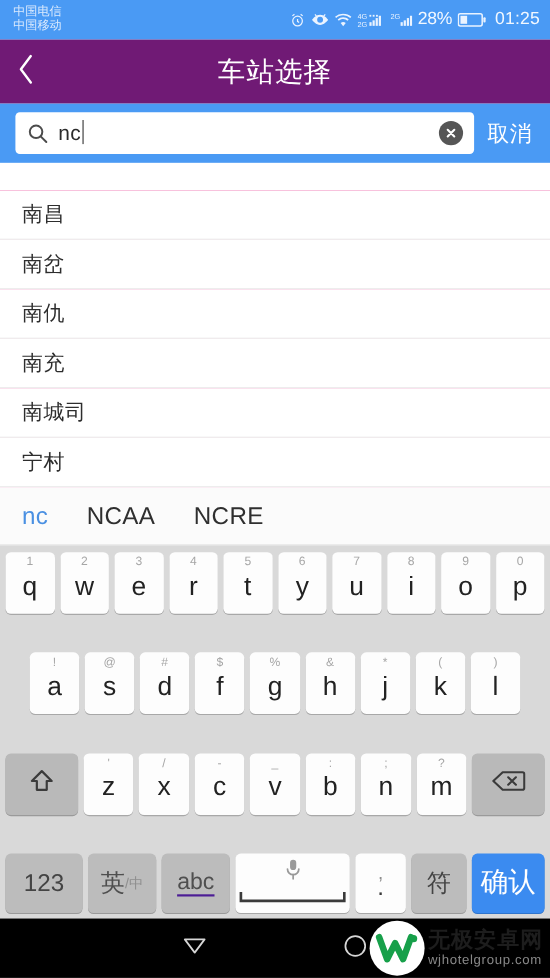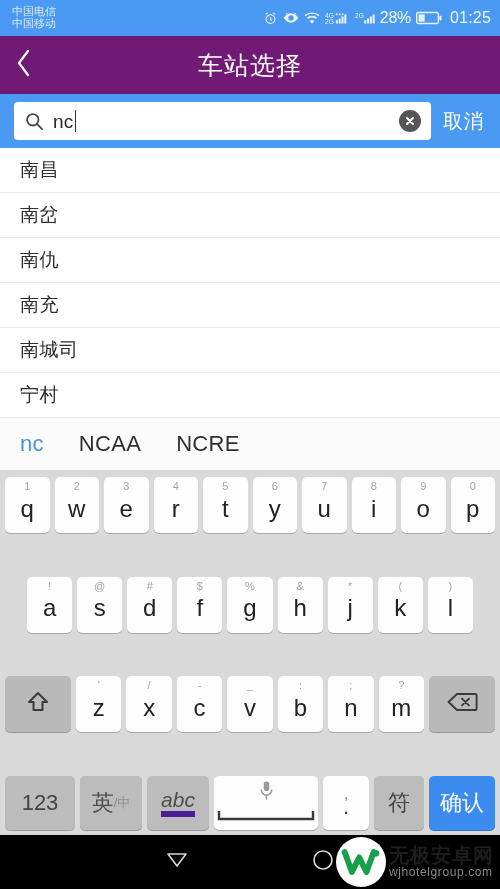--- a/index.html
+++ b/index.html
@@ -137,20 +137,21 @@
     font-size: 20px;
     padding: 0 6px 0 12px;
     letter-spacing: 0.5px;
   }
 
   
   .results {
     flex: none;
     background: #ec4899;
     overflow: hidden;
+    margin-top: 25px;
   }
   .result-row {
     height: 45px;
     display: flex;
     align-items: center;
     padding-left: 20px;
     box-sizing: border-box;
     border-bottom: 1px solid #e9e9e9;
     font-size: 19px;
     color: #2d2d2d;
@@ -235,28 +236,28 @@
   .key.bksp { flex: 0 0 66px; }
 
   .krow.r4 { gap: 5px; }
   .key.k123 { flex: 0 0 70px; background:#bcbcbc; box-shadow: 0 1px 0 #9a9a9a; }
   .key.klang { flex: 0 0 62px; background:#bcbcbc; box-shadow: 0 1px 0 #9a9a9a; }
   .key.kabc { flex: 0 0 62px; background:#bcbcbc; box-shadow: 0 1px 0 #9a9a9a; }
   .key.kspace { flex: 1 1 auto; background:#fdfdfd; }
   .key.kcomma { flex: 0 0 46px; background:#fdfdfd; }
   .key.ksym { flex: 0 0 50px; background:#bcbcbc; box-shadow: 0 1px 0 #9a9a9a; }
   .key.kenter { flex: 0 0 66px; background:#3b8bf0; box-shadow: 0 1px 0 #2f74cc; }
-  .key.kenter .main { color: #ffffff; font-size: 22px; margin-top: 0; }
+  .key.kenter .main { color: #ffffff; font-size: 25px; margin-top: 0; }
   .key.k123 .main { font-size: 22px; color: #444; margin-top:0; }
   .key.ksym .main { font-size: 22px; color: #444; margin-top:0; }
   .key.klang .main { font-size: 22px; color: #4f4f4f; margin-top:0; }
   .key.klang .sub { font-size: 13px; color: #8e8e8e; }
   .key.kabc .main {
     font-size: 21px; color: #4f4f4f; margin-top:0;
-    border-bottom: 6px solid #4c1d95; line-height: 1.05; font-style: italic;
+    border-bottom: 2px solid #4c1d95; line-height: 1.05;
   }
   .key.kcomma .updot {
     position:absolute; top:9px; left:0; right:0; text-align:center;
     font-size:17px; color:#8d8d8d; line-height:1;
   }
   .key.kcomma .dndot {
     position:absolute; bottom:12px; left:0; right:0; text-align:center;
     font-size:22px; color:#3a3a3a; line-height:1;
   }
   .key.kspace .spacewrap {

